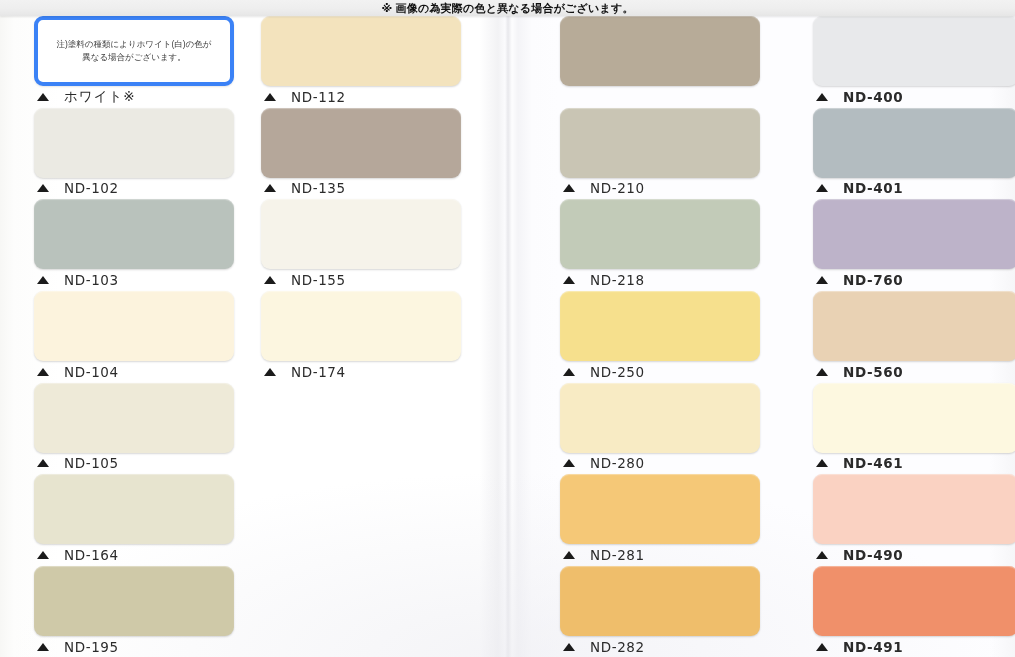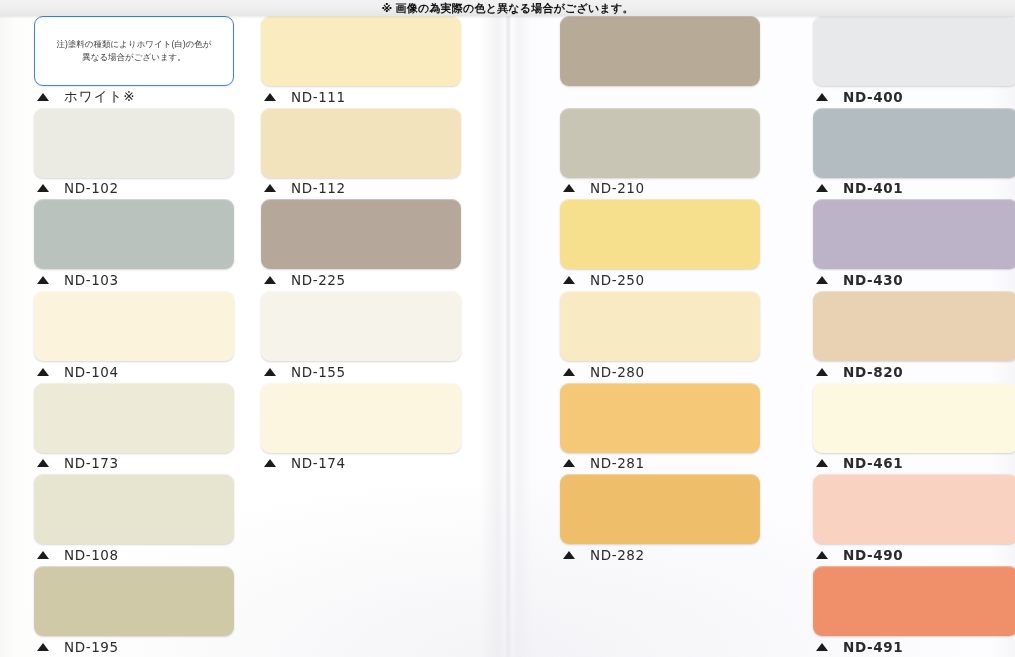--- a/index.html
+++ b/index.html
@@ -101,21 +101,21 @@
   .swatch-chip.wide {
     width: 205px;
   }
 
   
   .note-chip {
     width: 200px;
     height: 70px;
     border-radius: 9px;
     background: #ffffff;
-    border: 1px solid #3b82f6;
+    border: 4px solid #3b82f6;
     box-shadow: 0 1px 2px rgba(0,0,0,0.10);
     display: flex;
     align-items: center;
     justify-content: center;
     box-sizing: border-box;
     padding: 0 8px;
   }
   .note-chip .note-chip-text {
     font-size: 8.5px;
     line-height: 1.55;
@@ -191,58 +191,51 @@
         <div class="swatch-chip" style="background: rgb(252, 243, 221);"></div>
         <div class="swatch-label-row">
           <span class="tri-icon"></span>
           <span class="swatch-label">ND-104</span>
         </div>
       </div>
       <div class="swatch-cell">
         <div class="swatch-chip" style="background: rgb(238, 234, 216);"></div>
         <div class="swatch-label-row">
           <span class="tri-icon"></span>
-          <span class="swatch-label">ND-173</span>
+          <span class="swatch-label">ND-105</span>
         </div>
       </div>
       <div class="swatch-cell">
         <div class="swatch-chip" style="background: rgb(231, 228, 207);"></div>
         <div class="swatch-label-row">
           <span class="tri-icon"></span>
-          <span class="swatch-label">ND-108</span>
+          <span class="swatch-label">ND-164</span>
         </div>
       </div>
       <div class="swatch-cell">
         <div class="swatch-chip" style="background: rgb(207, 201, 168);"></div>
         <div class="swatch-label-row">
           <span class="tri-icon"></span>
           <span class="swatch-label">ND-195</span>
         </div>
       </div>
     </div>
     <div class="swatch-column col-1">
       <div class="swatch-cell">
-        <div class="swatch-chip" style="background: rgb(250, 236, 190);"></div>
-        <div class="swatch-label-row">
-          <span class="tri-icon"></span>
-          <span class="swatch-label">ND-111</span>
-        </div>
-      </div>
-      <div class="swatch-cell">
         <div class="swatch-chip" style="background: rgb(243, 227, 189);"></div>
         <div class="swatch-label-row">
           <span class="tri-icon"></span>
           <span class="swatch-label">ND-112</span>
         </div>
       </div>
       <div class="swatch-cell">
         <div class="swatch-chip" style="background: rgb(181, 167, 154);"></div>
         <div class="swatch-label-row">
           <span class="tri-icon"></span>
-          <span class="swatch-label">ND-225</span>
+          <span class="swatch-label">ND-135</span>
         </div>
       </div>
       <div class="swatch-cell">
         <div class="swatch-chip" style="background: rgb(246, 243, 234);"></div>
         <div class="swatch-label-row">
           <span class="tri-icon"></span>
           <span class="swatch-label">ND-155</span>
         </div>
       </div>
       <div class="swatch-cell">
@@ -258,20 +251,27 @@
         <div class="swatch-chip" style="background: rgb(183, 171, 152);"></div>
       </div>
       <div class="swatch-cell">
         <div class="swatch-chip" style="background: rgb(201, 197, 180);"></div>
         <div class="swatch-label-row">
           <span class="tri-icon"></span>
           <span class="swatch-label">ND-210</span>
         </div>
       </div>
       <div class="swatch-cell">
+        <div class="swatch-chip" style="background: rgb(194, 203, 184);"></div>
+        <div class="swatch-label-row">
+          <span class="tri-icon"></span>
+          <span class="swatch-label">ND-218</span>
+        </div>
+      </div>
+      <div class="swatch-cell">
         <div class="swatch-chip" style="background: rgb(246, 224, 141);"></div>
         <div class="swatch-label-row">
           <span class="tri-icon"></span>
           <span class="swatch-label">ND-250</span>
         </div>
       </div>
       <div class="swatch-cell">
         <div class="swatch-chip" style="background: rgb(248, 235, 196);"></div>
         <div class="swatch-label-row">
           <span class="tri-icon"></span>
@@ -305,28 +305,28 @@
         <div class="swatch-chip wide" style="background: rgb(179, 188, 192);"></div>
         <div class="swatch-label-row">
           <span class="tri-icon"></span>
           <span class="swatch-label">ND-401</span>
         </div>
       </div>
       <div class="swatch-cell">
         <div class="swatch-chip wide" style="background: rgb(189, 179, 201);"></div>
         <div class="swatch-label-row">
           <span class="tri-icon"></span>
-          <span class="swatch-label">ND-430</span>
+          <span class="swatch-label">ND-760</span>
         </div>
       </div>
       <div class="swatch-cell">
         <div class="swatch-chip wide" style="background: rgb(233, 210, 180);"></div>
         <div class="swatch-label-row">
           <span class="tri-icon"></span>
-          <span class="swatch-label">ND-820</span>
+          <span class="swatch-label">ND-560</span>
         </div>
       </div>
       <div class="swatch-cell">
         <div class="swatch-chip wide" style="background: rgb(253, 248, 224);"></div>
         <div class="swatch-label-row">
           <span class="tri-icon"></span>
           <span class="swatch-label">ND-461</span>
         </div>
       </div>
       <div class="swatch-cell">

